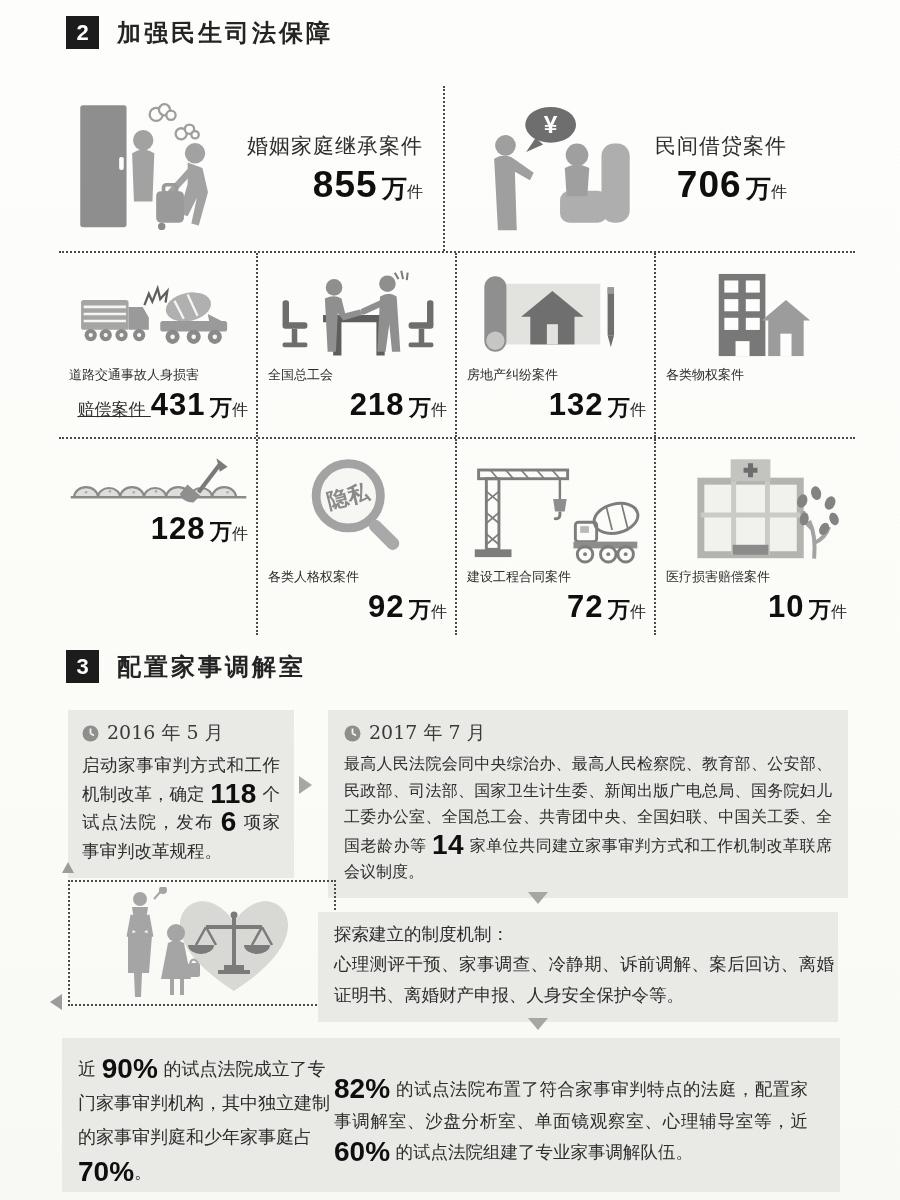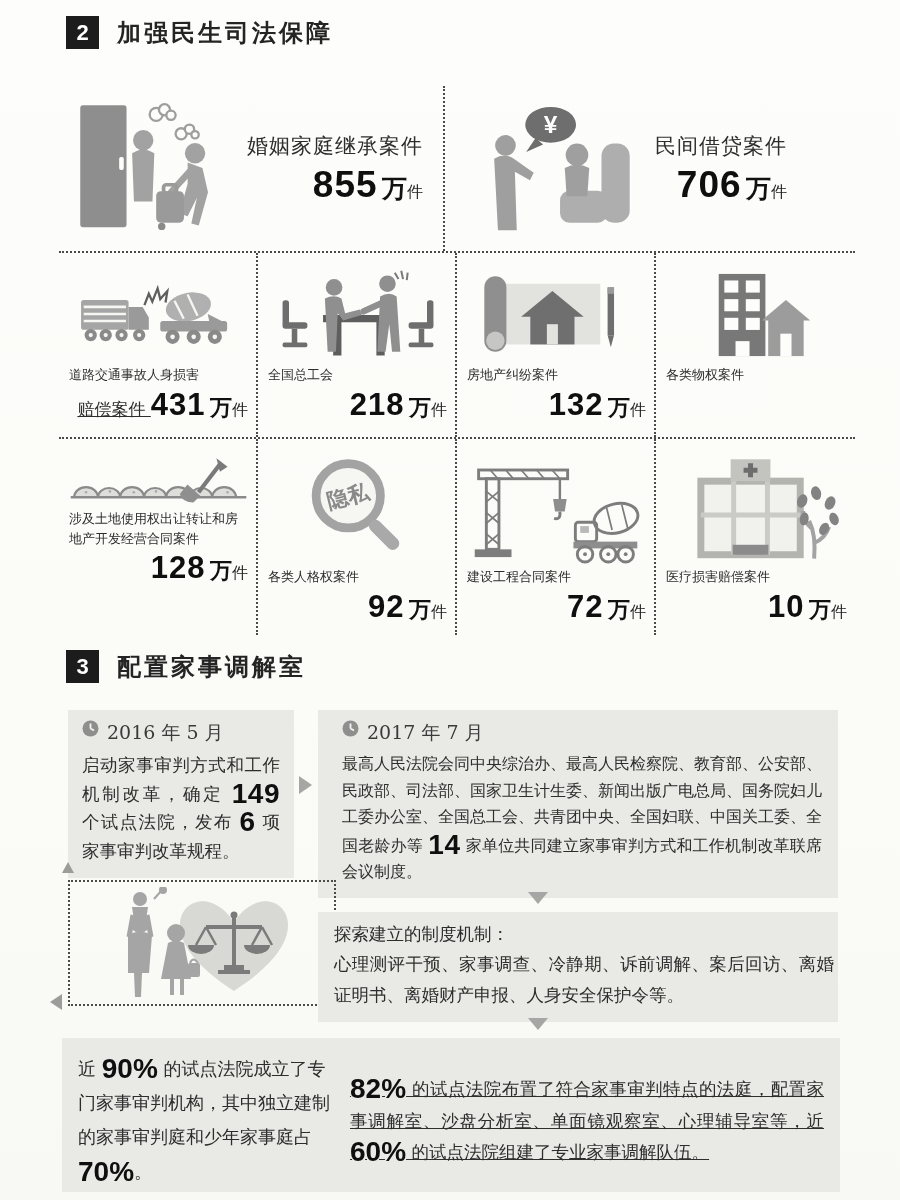--- a/index.html
+++ b/index.html
@@ -31,35 +31,35 @@
   .stat-value{font-family:"Liberation Sans",sans-serif;margin-top:2px;white-space:nowrap;text-align:right;}
   .num{font-weight:bold;font-size:37px;color:#0f0f0f;letter-spacing:1px;}
   .small-num{font-size:31px;}
   .wan{font-family:"DejaVu Serif",serif;font-weight:bold;font-size:25px;color:#111;}
   .small-wan{font-size:22px;}
   .jian{font-family:"DejaVu Serif",serif;font-size:16px;color:#222;}
   .vpfx{font-family:"DejaVu Serif",serif;font-size:17px;color:#2d2d2d;text-decoration:underline;}
   
   .box{position:absolute;background:#e9e9e6;box-sizing:border-box;}
   .b2016{left:68px;top:710px;width:226px;padding:10px 14px 12px 14px;}
-  .b2017{left:318px;top:710px;width:520px;padding:10px 16px 12px 24px;}
+  .b2017{left:328px;top:710px;width:520px;padding:10px 16px 12px 16px;}
   .mech{left:318px;top:912px;width:520px;padding:10px 4px 12px 16px;}
-  .date-row{display:flex;gap:8px;font-size:19px;color:#3a3a3a;margin-bottom:5px;}
+  .date-row{display:flex;align-items:center;gap:8px;font-size:19px;color:#3a3a3a;margin-bottom:5px;}
   .b2016 .body-text{font-size:17.5px;line-height:1.64;text-align:justify;}
   .b2017 .body-text{font-size:16px;line-height:1.66;text-align:justify;}
   .bn{font-family:"Liberation Sans",sans-serif;font-weight:bold;font-size:28px;line-height:1;
       vertical-align:-3px;color:#0f0f0f;letter-spacing:0.5px;}
   .mech-title{font-size:17.5px;margin-bottom:3px;}
   .mech-body{font-size:17.5px;line-height:1.75;text-align:justify;}
   .dotted-box{position:absolute;left:68px;top:880px;width:268px;height:126px;
               border:2px dotted #4a4a4a;box-sizing:border-box;
               display:flex;align-items:center;justify-content:center;}
   .results{position:absolute;left:62px;top:1038px;width:778px;height:154px;background:#e9e9e6;}
   .res-left{position:absolute;left:16px;top:14px;width:252px;font-size:18px;line-height:1.9;}
-  .res-right{position:absolute;left:288px;top:36px;width:474px;font-size:17.5px;line-height:1.8;text-align:justify;text-decoration:underline;}
+  .res-right{position:absolute;left:272px;top:36px;width:474px;font-size:17.5px;line-height:1.8;text-align:justify;}
   .pct{font-family:"Liberation Sans",sans-serif;font-weight:bold;font-size:28px;line-height:1;
        vertical-align:-3px;color:#0f0f0f;}
   
   .arr{position:absolute;width:0;height:0;}
   .arr-right{left:299px;top:776px;border-top:9px solid transparent;border-bottom:9px solid transparent;border-left:13px solid #a6a6a4;}
   .arr-down1{left:528px;top:892px;border-left:10px solid transparent;border-right:10px solid transparent;border-top:12px solid #a6a6a4;}
   .arr-down2{left:528px;top:1018px;border-left:10px solid transparent;border-right:10px solid transparent;border-top:12px solid #a6a6a4;}
   .arr-left{left:50px;top:994px;border-top:8px solid transparent;border-bottom:8px solid transparent;border-right:12px solid #9c9c9a;}
   .arr-up{left:62px;top:862px;border-left:6px solid transparent;border-right:6px solid transparent;border-bottom:11px solid #9c9c9a;}
 </style>
@@ -257,21 +257,20 @@
                 <circle cx="48" cy="41" r="1.5"></circle>
                 <circle cx="76" cy="42" r="1.5"></circle>
                 <circle cx="102" cy="41" r="1.5"></circle>
                 <circle cx="186" cy="42" r="1.5"></circle>
               </g>
             <line x1="152" y1="42" x2="178" y2="8" stroke="#7a7a7a" stroke-width="5"></line>
             <path d="M173,2 l13,10 -9,6 z" fill="#7a7a7a"></path>
             <path d="M154,46 l-15,-13 -9,11 q3,10 16,10 z" fill="#8f8f8f"></path>
           </svg>
         </div>
-        <div class="stat-label small-label">涉及土地使用权出让转让和房地产开发经营合同案件</div>
         <div class="stat-value">
           <span class="num small-num">128</span>
           <span class="wan small-wan">万</span><span class="jian">件</span>
         </div>
       </div>
       <div class="cell q c-r">
         <div class="icon-area center" style="height:116px;">
           <svg width="118" height="112" viewBox="0 0 120 115">
             <circle cx="50" cy="44" r="33" fill="#f6f6f3" stroke="#a3a3a3" stroke-width="9"></circle>
             <rect x="78" y="66" width="38" height="13" rx="6" fill="#a9a9a9" transform="rotate(45 78 66)"></rect>
@@ -353,21 +352,21 @@
 
   <div class="box b2016">
     <div class="date-row">
       <svg width="17" height="17" viewBox="0 0 17 17">
         <circle cx="8.5" cy="8.5" r="8" fill="#8e8e8c"></circle>
         <path d="M8.5,8.5 V3.5 M8.5,8.5 L12,10.5" stroke="#f4f4f2" stroke-width="1.8" fill="none"></path>
       </svg>
       <span>2016 年 5 月</span>
     </div>
     <div class="body-text">
-      <span>启动家事审判方式和工作机制改革，确定 </span><span class="bn">149</span><span> 个试点法院，发布 </span><span class="bn">6</span><span> 项家事审判改革规程。</span>
+      <span>启动家事审判方式和工作机制改革，确定 </span><span class="bn">118</span><span> 个试点法院，发布 </span><span class="bn">6</span><span> 项家事审判改革规程。</span>
     </div>
   </div>
 
   <div class="arr arr-right"></div>
 
   <div class="box b2017">
     <div class="date-row">
       <svg width="17" height="17" viewBox="0 0 17 17">
         <circle cx="8.5" cy="8.5" r="8" fill="#8e8e8c"></circle>
         <path d="M8.5,8.5 V3.5 M8.5,8.5 L12,10.5" stroke="#f4f4f2" stroke-width="1.8" fill="none"></path>

